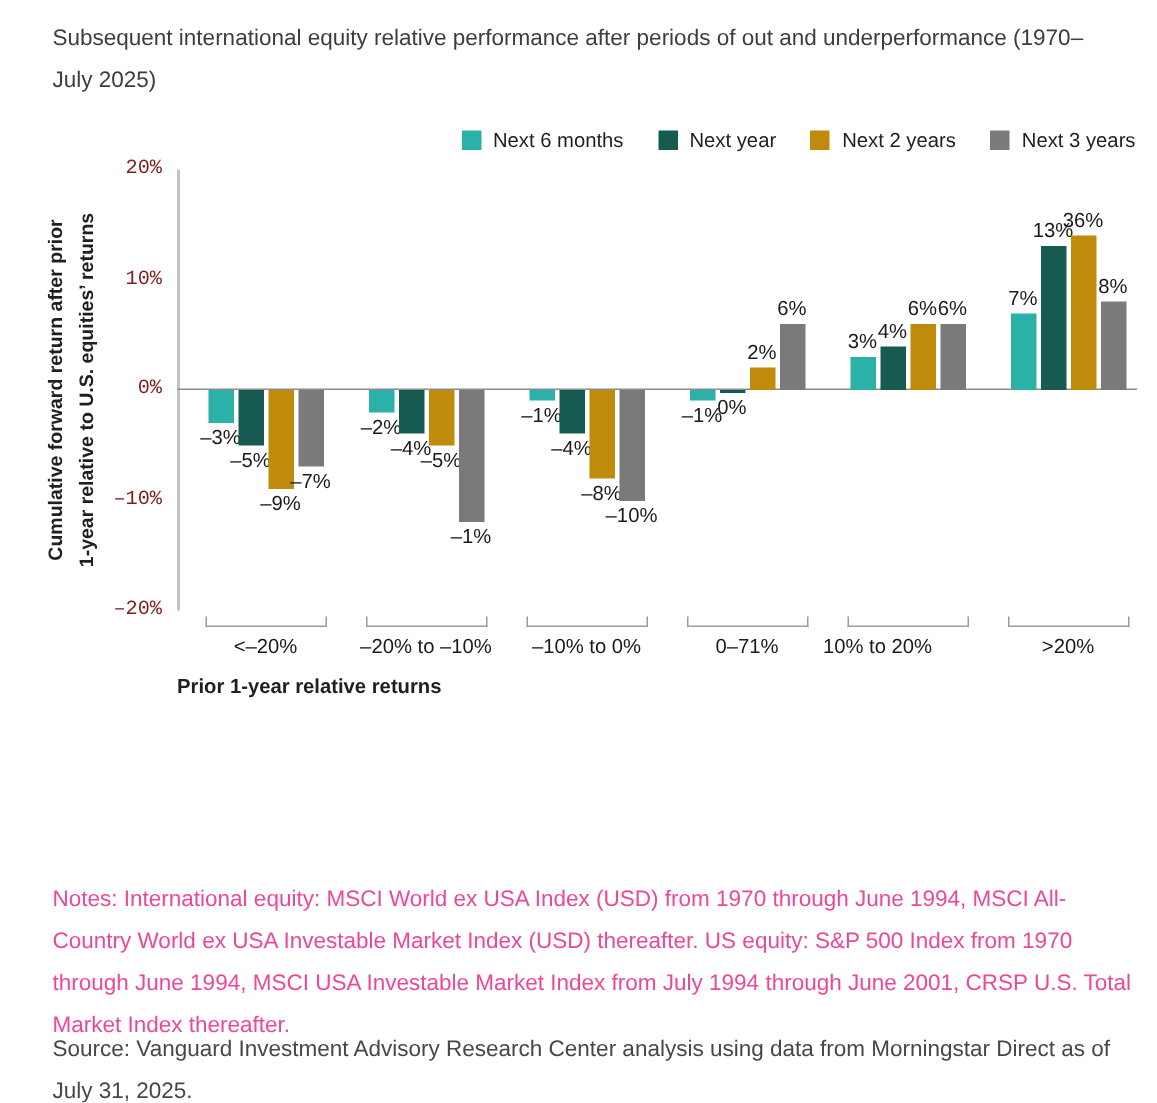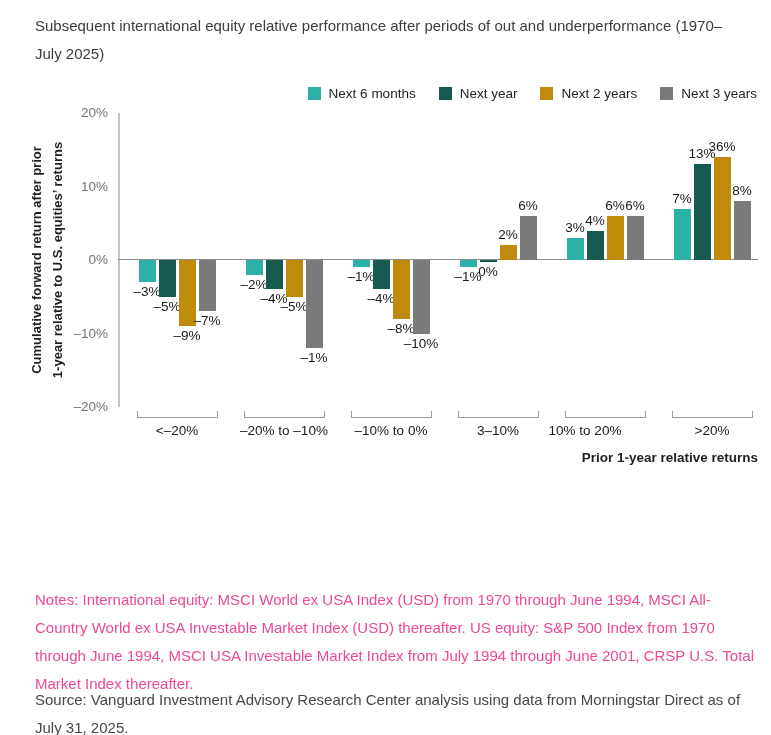--- a/index.html
+++ b/index.html
@@ -17,26 +17,26 @@
   .y-title{position:absolute;left:-102px;top:238px;width:300px;height:44px;
         transform:rotate(-90deg);transform-origin:center;
         font-weight:700;font-size:13px;line-height:21px;color:#1f1f1f;text-align:center;}
   .y-title span{display:block;white-space:nowrap;}
 
   .chart{position:absolute;left:118px;top:113px;width:640px;height:360px;}
   .chart > div{position:absolute;}
   .yaxis-line{left:0;top:0;width:2px;height:294px;background:#c3c3c3;}
   .zero-line{left:0;top:146px;width:640px;height:1px;background:#8c8c8c;}
   .vlabel{width:46px;text-align:center;font-size:13.5px;color:#1a1a1a;white-space:nowrap;}
-  .ytick{left:-62px;width:52px;text-align:right;font-size:13.5px;color:#737373;
-        height:18px;line-height:18px;}
+  .ytick{left:-62px;width:52px;text-align:right;font-size:13.5px;color:#7f1d1d;
+        height:18px;line-height:18px;font-family:Liberation Mono, monospace;}
   .bracket{border:1px solid #9c9c9c;border-top:none;box-sizing:border-box;}
   .xcat{text-align:center;font-size:13.5px;color:#1a1a1a;white-space:nowrap;}
 
-  .x-title{position:absolute;left:118px;top:450px;width:640px;text-align:right;
+  .x-title{position:absolute;left:118px;top:450px;width:640px;text-align:left;
         font-weight:700;font-size:13.5px;color:#1f1f1f;}
 
   .footer-bold{position:absolute;left:35px;top:514px;width:732px;
         font-weight:700;font-size:15px;line-height:28px;color:#2d2d2d;}
   .footer-notes{position:absolute;left:35px;top:586px;width:724px;
         font-size:15px;line-height:28px;color:#ec4899;}
   .footer-source{position:absolute;left:35px;top:686px;width:724px;
         font-size:15px;line-height:28px;color:#474747;}
 </style>
 </head>
@@ -110,21 +110,21 @@
       <div class="xcat" style="left: 220px; top: 310px; width: 106px;">–10% to 0%</div>
       <div class="bar" style="left: 341.5px; top: 147px; width: 17px; height: 7.35px; background: rgb(43, 177, 167);"></div>
       <div class="vlabel" style="left: 327px; top: 156.35px;">–1%</div>
       <div class="bar" style="left: 361.5px; top: 147px; width: 17px; height: 2px; background: rgb(23, 90, 82);"></div>
       <div class="vlabel" style="left: 347px; top: 151px;">0%</div>
       <div class="bar" style="left: 381.5px; top: 132.3px; width: 17px; height: 14.7px; background: rgb(192, 138, 10);"></div>
       <div class="vlabel" style="left: 367px; top: 114.3px;">2%</div>
       <div class="bar" style="left: 401.5px; top: 102.9px; width: 17px; height: 44.1px; background: rgb(122, 122, 122);"></div>
       <div class="vlabel" style="left: 387px; top: 84.9px;">6%</div>
       <div class="bracket" style="left: 339.5px; top: 298px; width: 81px; height: 7px;"></div>
-      <div class="xcat" style="left: 327px; top: 310px; width: 106px;">3–10%</div>
+      <div class="xcat" style="left: 327px; top: 310px; width: 106px;">0–71%</div>
       <div class="bar" style="left: 448.5px; top: 124.95px; width: 17px; height: 22.05px; background: rgb(43, 177, 167);"></div>
       <div class="vlabel" style="left: 434px; top: 106.95px;">3%</div>
       <div class="bar" style="left: 468.5px; top: 117.6px; width: 17px; height: 29.4px; background: rgb(23, 90, 82);"></div>
       <div class="vlabel" style="left: 454px; top: 99.6px;">4%</div>
       <div class="bar" style="left: 488.5px; top: 102.9px; width: 17px; height: 44.1px; background: rgb(192, 138, 10);"></div>
       <div class="vlabel" style="left: 474px; top: 84.9px;">6%</div>
       <div class="bar" style="left: 508.5px; top: 102.9px; width: 17px; height: 44.1px; background: rgb(122, 122, 122);"></div>
       <div class="vlabel" style="left: 494px; top: 84.9px;">6%</div>
       <div class="bracket" style="left: 446.5px; top: 298px; width: 81px; height: 7px;"></div>
       <div class="xcat" style="left: 414px; top: 310px; width: 106px;">10% to 20%</div>

